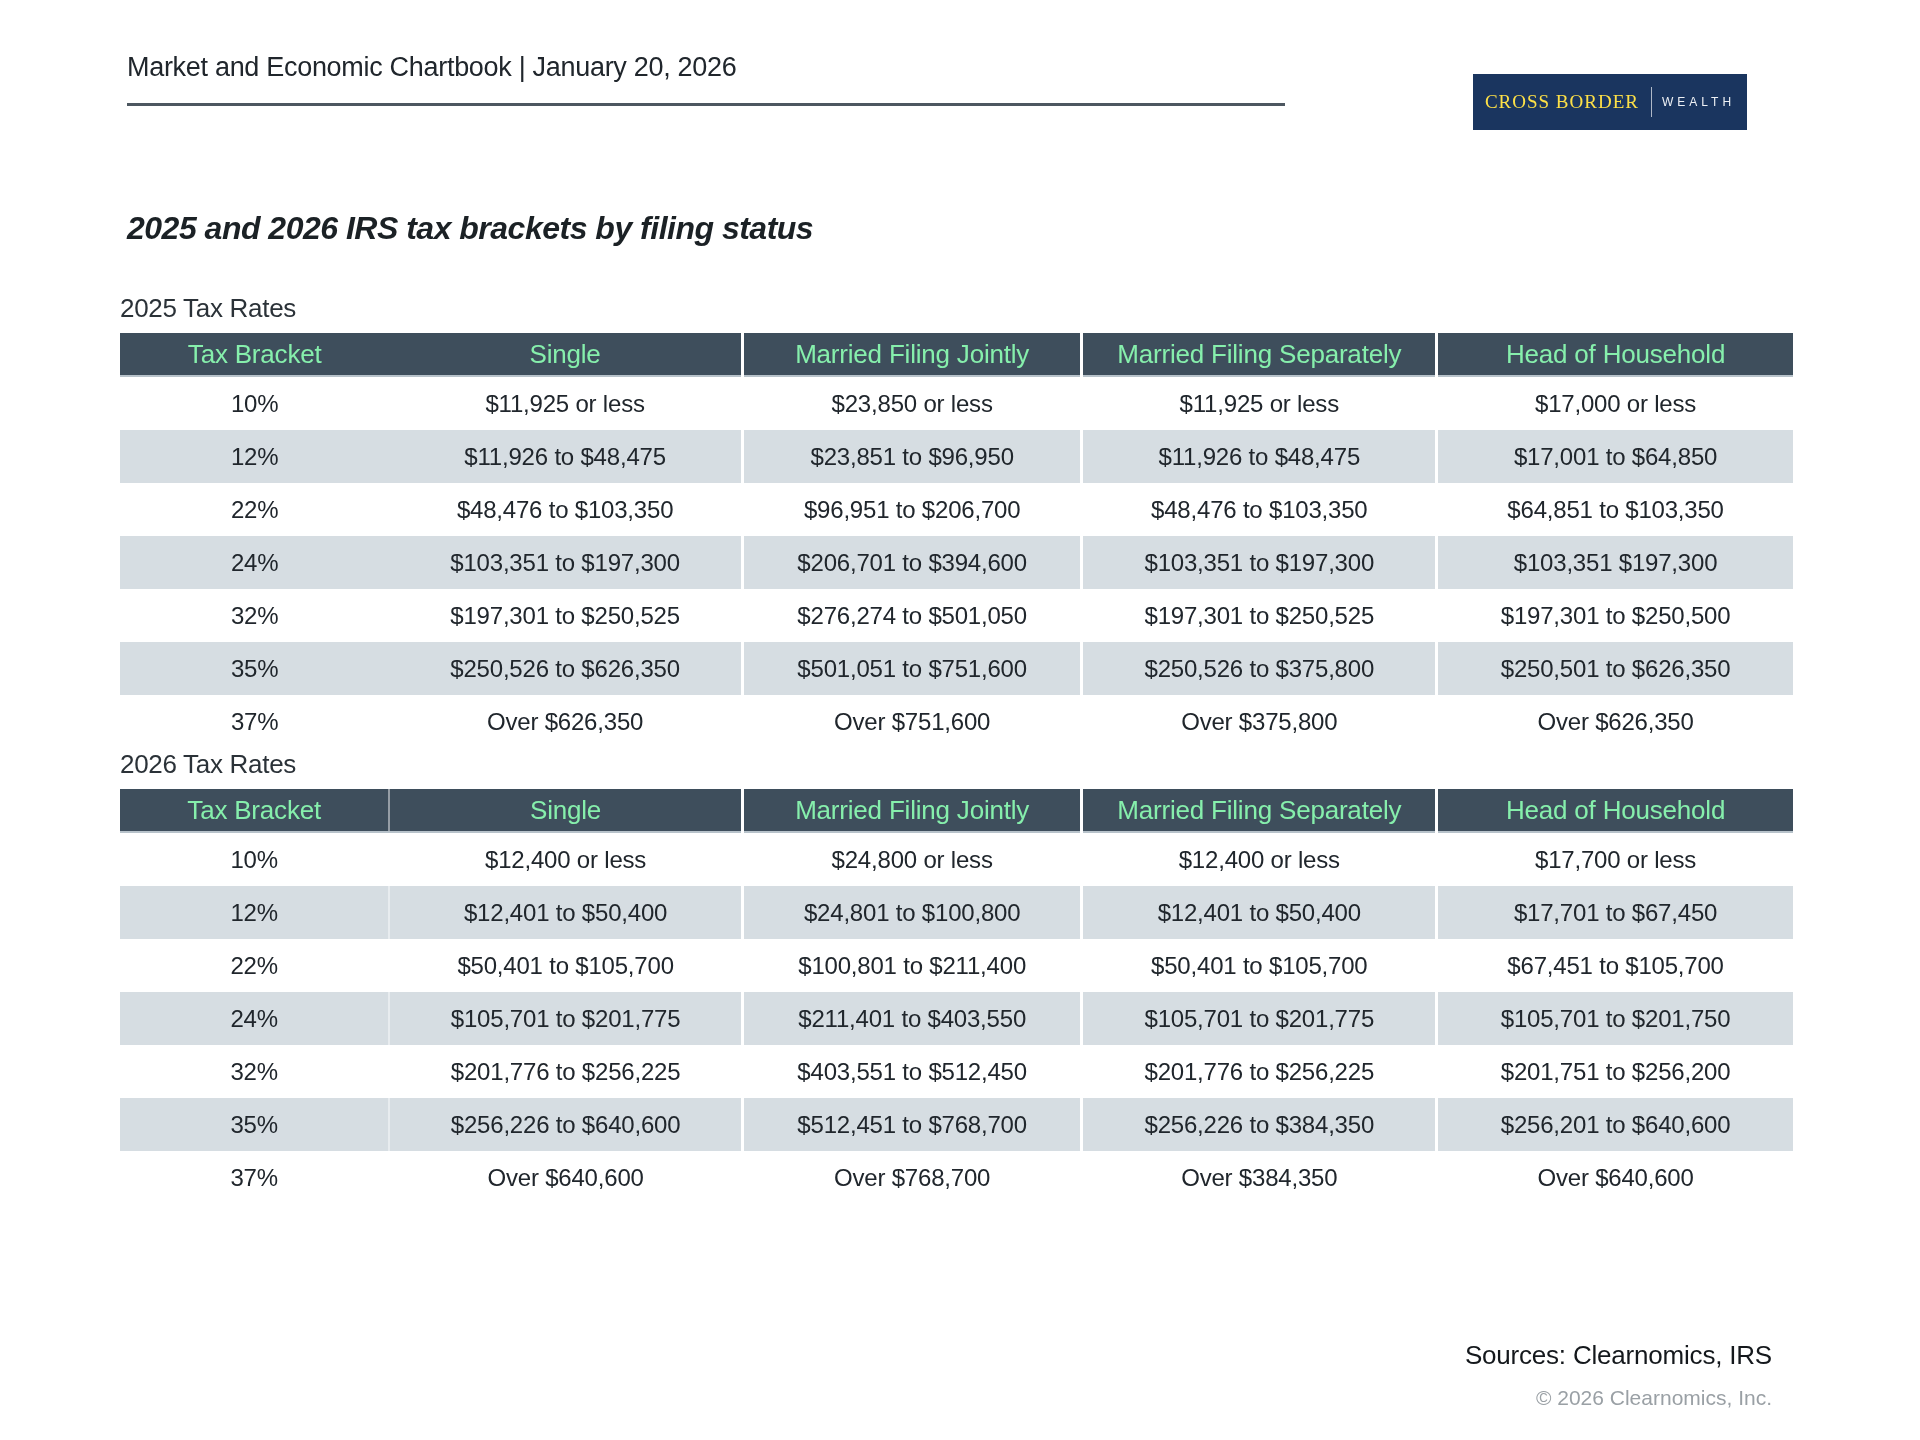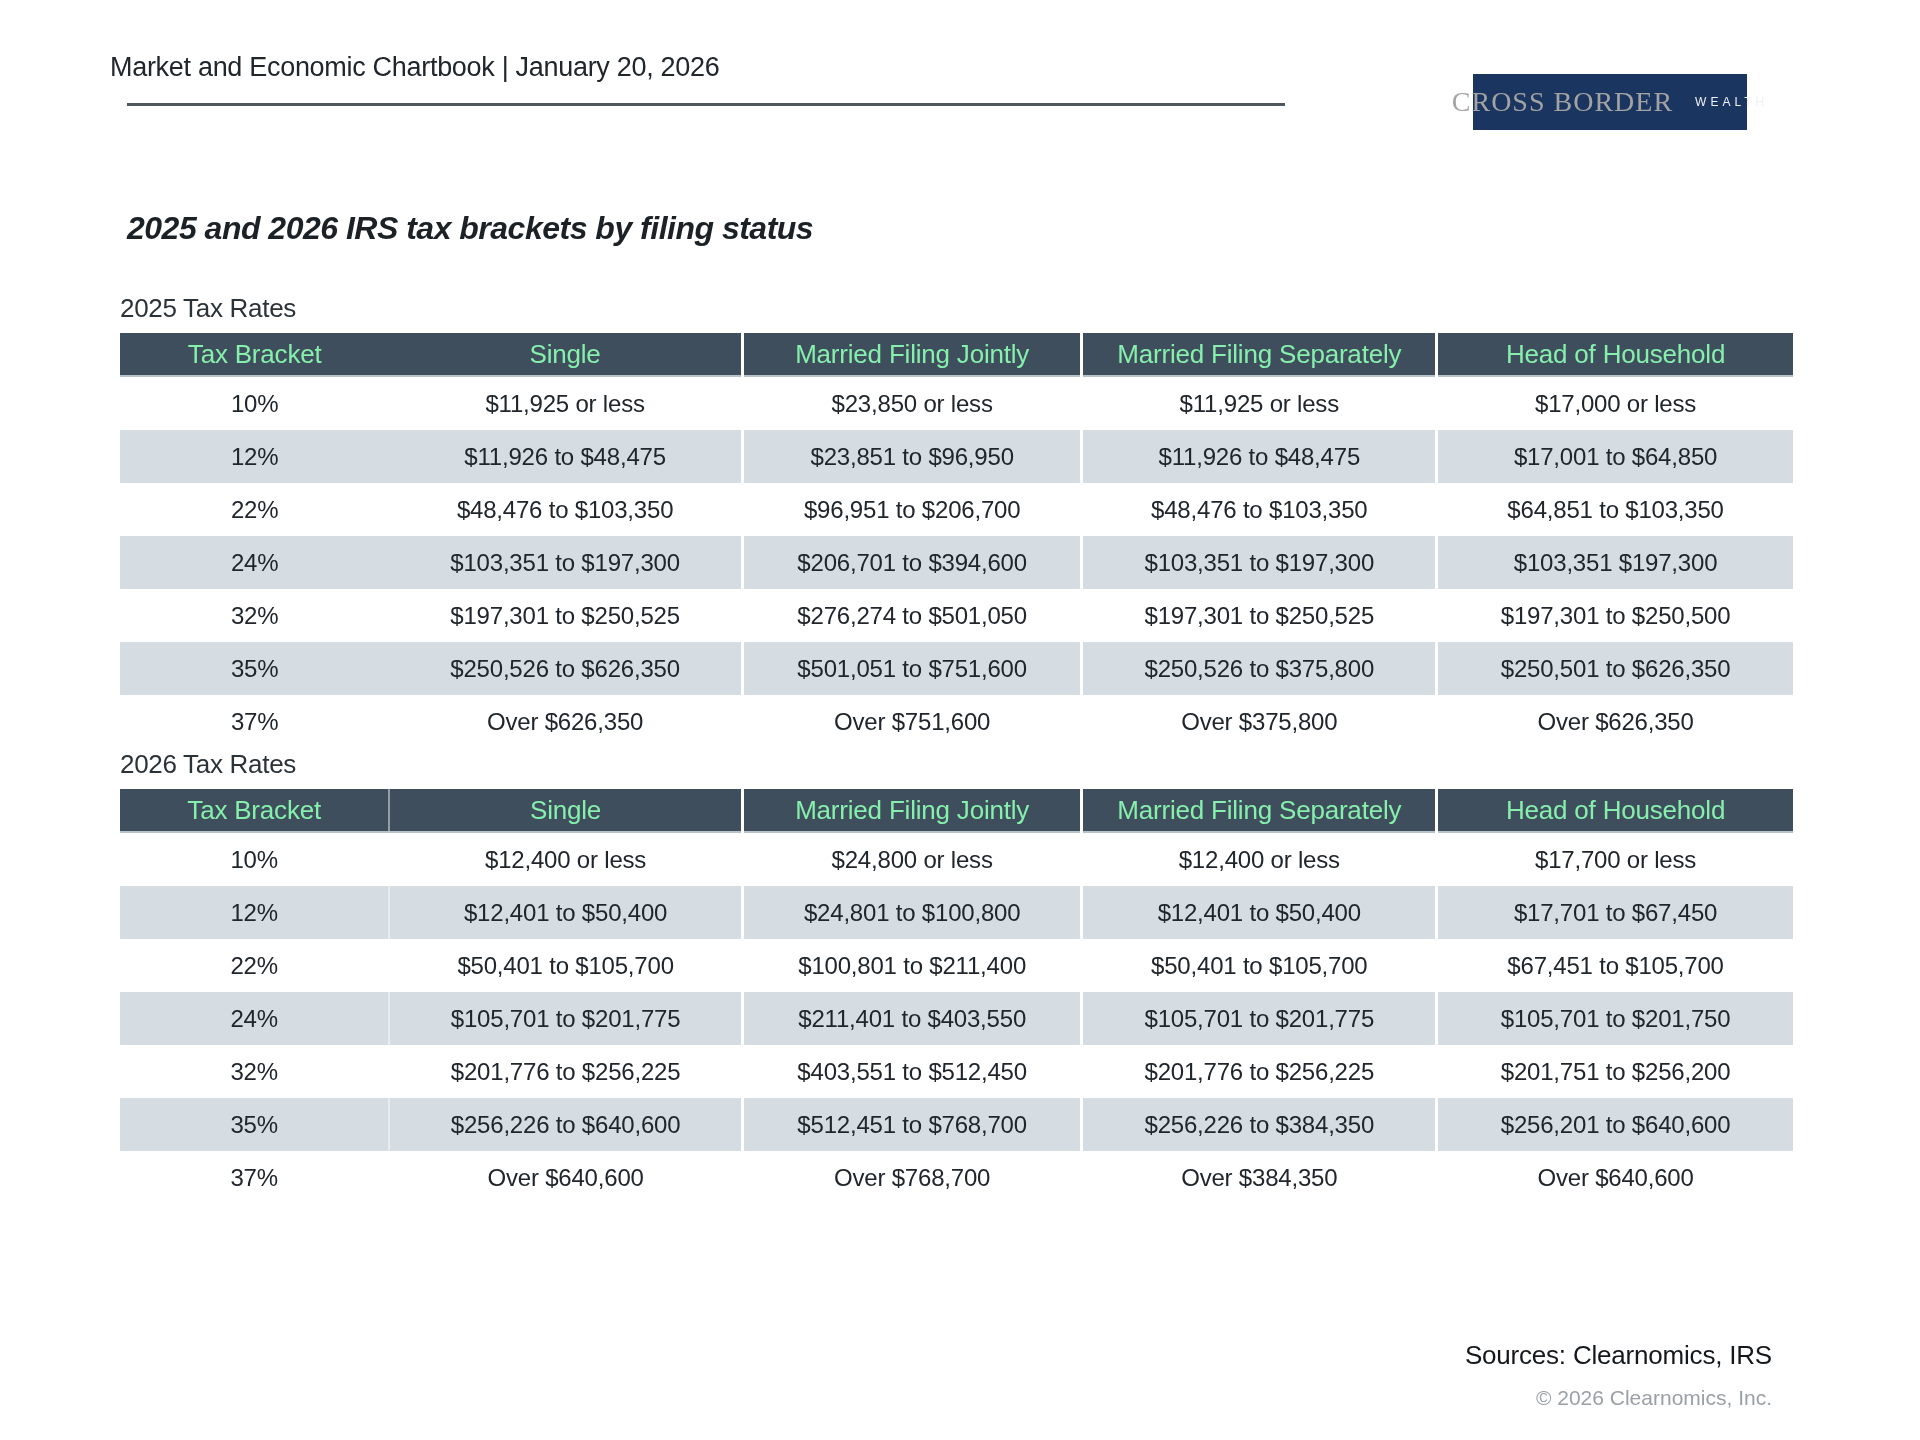--- a/index.html
+++ b/index.html
@@ -12,21 +12,21 @@
     position: relative;
     width: 1920px;
     height: 1440px;
     background: #ffffff;
     overflow: hidden;
   }
 
   
   .chartbook-header {
     position: absolute;
-    left: 110px;
+    left: 127px;
     top: 52px;
     font-size: 27px;
     font-weight: 500;
     letter-spacing: -0.3px;
     color: #20262c;
   }
   .header-rule {
     position: absolute;
     left: 127px;
     top: 103px;
@@ -40,23 +40,23 @@
     top: 74px;
     width: 274px;
     height: 56px;
     background: #1a355f;
     display: flex;
     align-items: center;
     justify-content: center;
   }
   .logo-primary {
     font-family: "Liberation Serif", serif;
-    font-size: 28px;
+    font-size: 19px;
     letter-spacing: 1px;
-    color: #a3a3a3;
+    color: #fde047;
     white-space: nowrap;
   }
   .logo-divider {
     width: 1px;
     height: 30px;
     background: rgba(255,255,255,0.65);
     margin: 0 10px 0 12px;
   }
   .logo-secondary {
     font-size: 12px;

